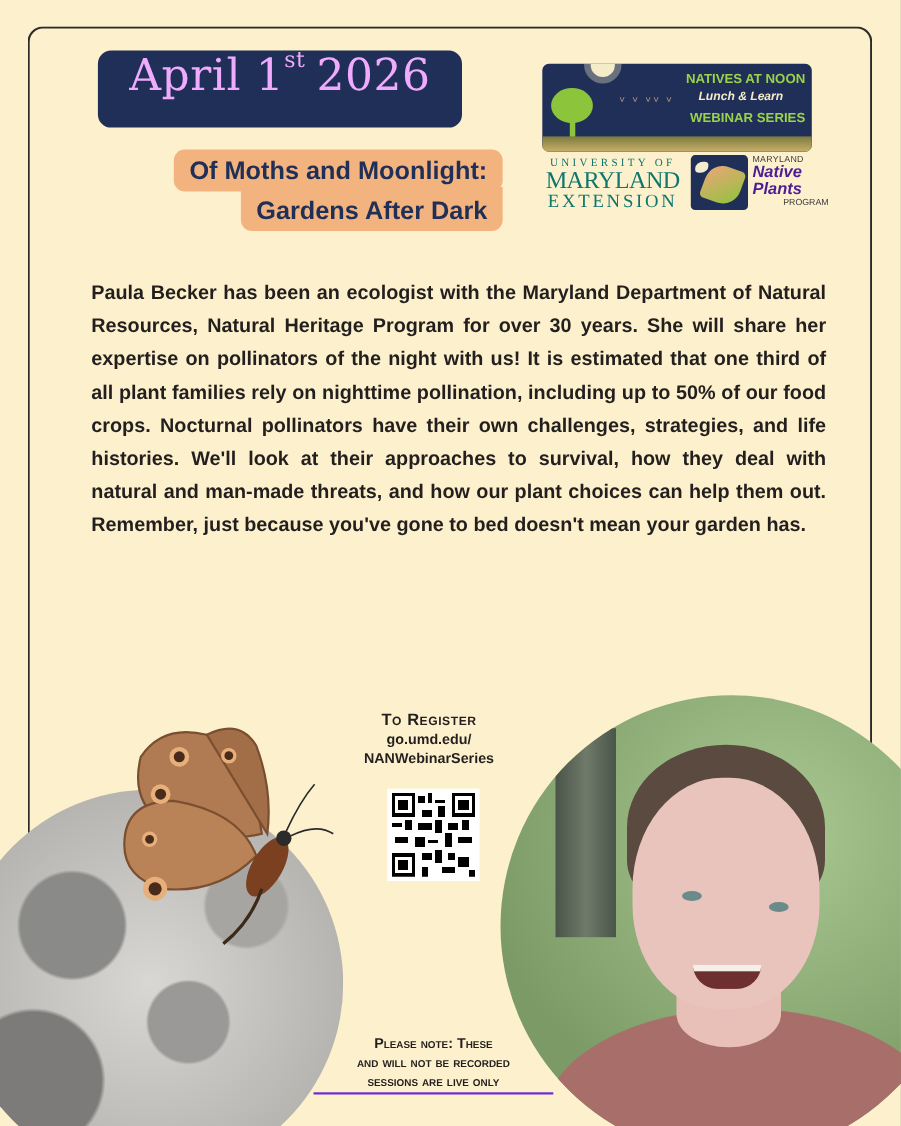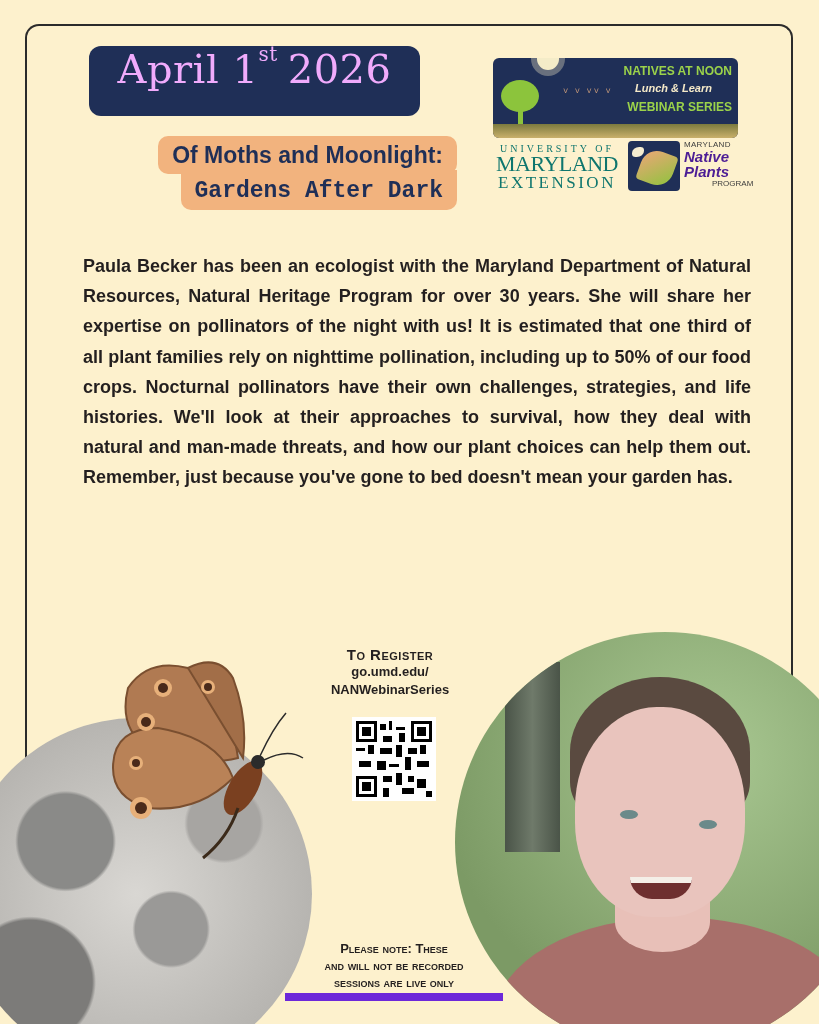--- a/index.html
+++ b/index.html
@@ -22,21 +22,21 @@
   .date-badge sup { font-size:20px; position:relative; top:-4px; margin-right:10px; }
   .title-box {
     position:absolute; left:65px; top:136px; width:392px; height:82px;
     display:flex; flex-direction:column; align-items:flex-end;
   }
   .title-line {
     background:#f2b37e; color:#1f2f57; font-weight:bold; font-size:23px;
     padding:4px 14px; border-radius:10px; line-height:30px;
   }
   .title-line.l1 { border-radius:10px 10px 10px 10px; }
-  .title-line.l2 { margin-top:-4px; border-radius:0 0 10px 10px; padding-top:6px;font-family:Liberation Mono, monospace; }
+  .title-line.l2 { margin-top:-4px; border-radius:0 0 10px 10px; padding-top:6px; }
 
   .nan-logo {
     position:absolute; left:493px; top:58px; width:245px; height:80px;
     background:#1f2f57; border-radius:6px; overflow:hidden;
   }
   .nan-logo .ground { position:absolute; left:0; bottom:0; width:100%; height:14px; background:linear-gradient(#7b7a3e,#c9b06a); }
   .nan-logo .sun { position:absolute; left:44px; top:-10px; width:22px; height:22px; border-radius:50%; background:#f4ecc8; box-shadow:0 0 0 6px rgba(244,236,200,0.35); }
   .nan-logo .tree-top { position:absolute; left:8px; top:22px; width:38px; height:32px; border-radius:50%; background:#8cc43c; }
   .nan-logo .tree-trunk { position:absolute; left:25px; top:50px; width:5px; height:18px; background:#8cc43c; }
   .nan-logo .birds { position:absolute; left:70px; top:28px; color:#c79a7a; font-size:9px; letter-spacing:2px; }
@@ -65,21 +65,21 @@
 
   .register { position:absolute; left:300px; top:646px; width:180px; text-align:center; color:#231f1f; }
   .register .r-title { font-weight:bold; font-size:15px; font-variant:small-caps; letter-spacing:0.5px; }
   .register .r-link { display:block; font-weight:bold; font-size:13px; color:#231f1f; line-height:18px; }
   .qr { position:absolute; left:352px; top:717px; width:84px; height:84px; background:#fff; padding:4px; box-sizing:border-box; }
   .qr svg { width:100%; height:100%; display:block; }
 
   .note {
     position:absolute; left:285px; top:940px; width:218px; text-align:center;
     font-weight:bold; color:#231f1f; font-size:13px; line-height:17px; font-variant:small-caps;
-    border-bottom:8px solid #6d28d9; padding-bottom:2px;
+    border-bottom:2px solid #6d28d9; padding-bottom:2px;
   }
 
   .moon {
     position:absolute; left:-40px; top:718px; width:352px; height:352px; border-radius:50%;
     background:
       radial-gradient(circle at 30% 35%, #8a8a88 0 14%, transparent 15%),
       radial-gradient(circle at 60% 60%, #9a9997 0 12%, transparent 13%),
       radial-gradient(circle at 20% 75%, #7c7b79 0 16%, transparent 17%),
       radial-gradient(circle at 75% 30%, #a7a5a2 0 10%, transparent 11%),
       radial-gradient(circle at 50% 50%, #d9d7d3, #b7b5b1 70%, #9d9b98);

